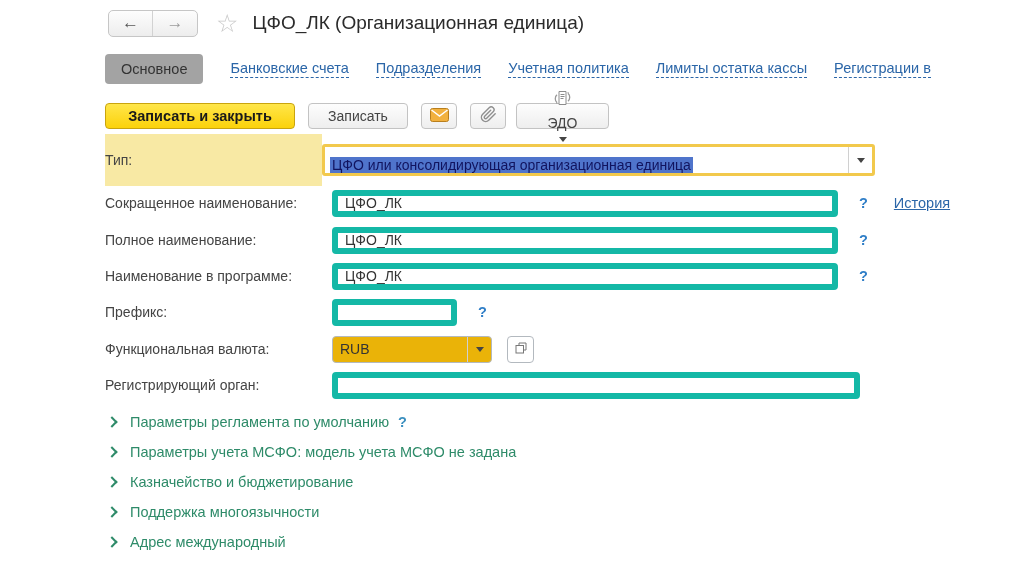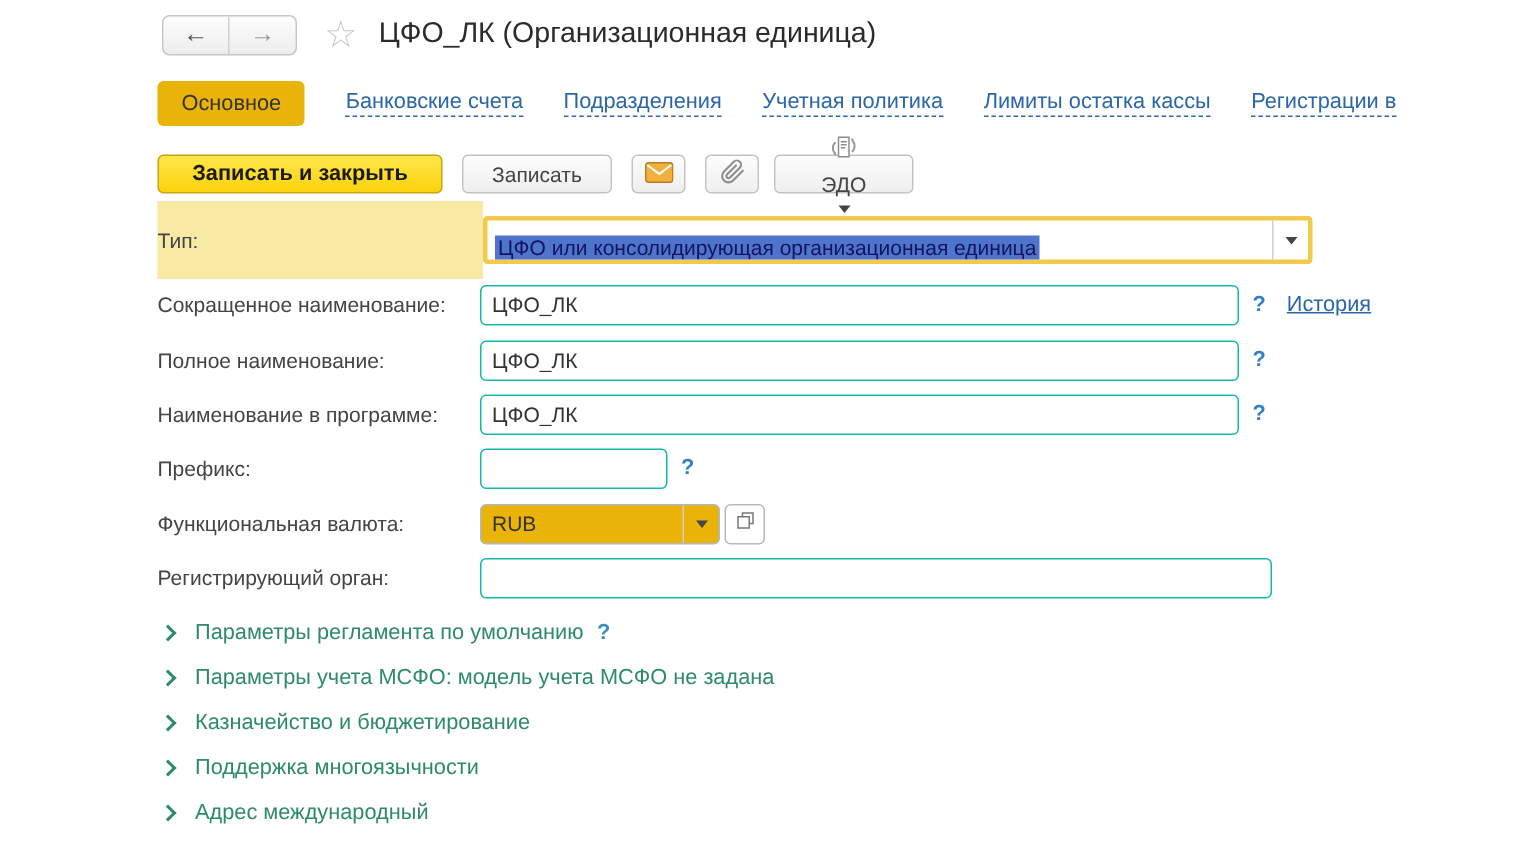--- a/index.html
+++ b/index.html
@@ -14,41 +14,41 @@
   .navbtn { width:44px; display:flex; align-items:center; justify-content:center;
             font-size:17px; cursor:pointer; }
   .navbtn.back { color:#555; border-right:1px solid #d2d2d2; }
   .navbtn.fwd  { color:#9a9a9a; }
   .star { margin-left:18px; font-size:25px; color:#c9c9c9; line-height:1; }
   .title { margin-left:14px; font-size:19px; color:#2b2b2b; white-space:nowrap; }
 
   
   .tabs { position:absolute; left:105px; top:52px; height:34px; display:flex;
           align-items:center; gap:27px; white-space:nowrap; }
-  .tab-active { background:#eab308; border-radius:4px; padding:7px 16px; font-size:14.5px; color:#333; }
+  .tab-active { background:#a3a3a3; border-radius:4px; padding:7px 16px; font-size:14.5px; color:#333; }
   .tab-link { font-size:14.5px; color:#2b66a8; text-decoration:none;
               border-bottom:1px dashed #2b66a8; padding-bottom:1px; cursor:pointer; }
 
   
   .toolbar { position:absolute; left:105px; top:99px; height:34px; display:flex; align-items:center; }
   .btn { height:26px; border-radius:4px; border:1px solid #c3c3c3;
          background:linear-gradient(#fdfdfd,#eeeeee); font-size:14px; color:#444;
          display:flex; align-items:center; justify-content:center; cursor:pointer; }
   .btn-primary { width:190px; background:linear-gradient(#ffe64a,#fbd20b);
                  border:1px solid #c9a40e; font-weight:bold; color:#1a1a1a; font-size:14.5px; }
   .btn-save { width:100px; margin-left:13px; }
   .btn-icon { width:36px; margin-left:13px; }
   .btn-edo { width:93px; margin-left:10px; gap:6px;flex-direction:column; }
   .caret { display:inline-block; width:0; height:0; border-left:4px solid transparent;
            border-right:4px solid transparent; border-top:5px solid #444; }
 
   
-  .row { position:absolute; left:105px; display:flex; align-items:center; height:28px; }
+  .row { position:absolute; left:105px; display:flex; align-items:center; height:28px;gap:12px; }
   .lbl { width:215px; font-size:14px; color:#444; flex:0 0 215px; }
-  .input { height:27px; border:1px solid #14b8a6; border-radius:4px; padding:2px 7px;
+  .input { height:27px; border:6px solid #14b8a6; border-radius:4px; padding:2px 7px;
            font-size:14px; color:#333; font-family:"Liberation Sans", sans-serif; background:#fff; }
   .help { color:#2f7ec7; font-weight:bold; font-size:14.5px; margin-left:9px; }
   .link { color:#2b66a8; font-size:14.5px; text-decoration:underline; margin-left:14px; cursor:pointer; }
 
   
   .type-row { position:absolute; left:105px; top:142px; height:36px; display:flex; align-items:center; }
   .type-label-strip { width:217px; height:52px; background:#f8e9a4; display:flex;
                       align-items:center; padding-left:0; font-size:14px; color:#444; }
   .type-combo { display:flex; align-items:flex-end; height:32px; width:553px;
                 border:3px solid #f2c94c; border-radius:3px; background:#fff; }

